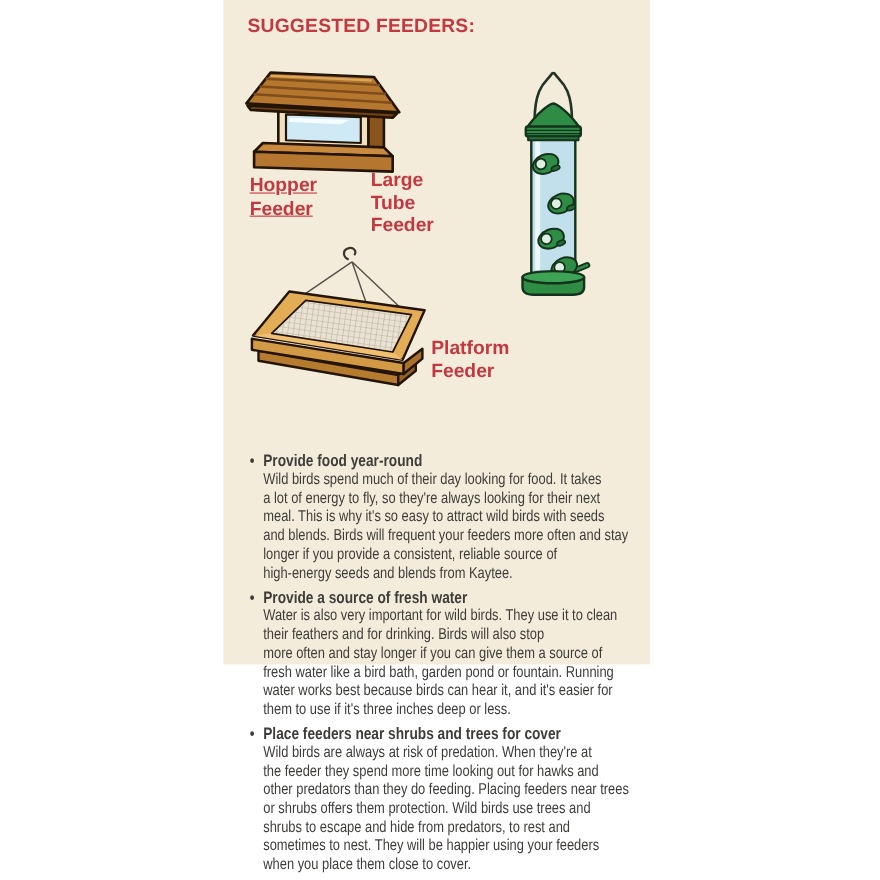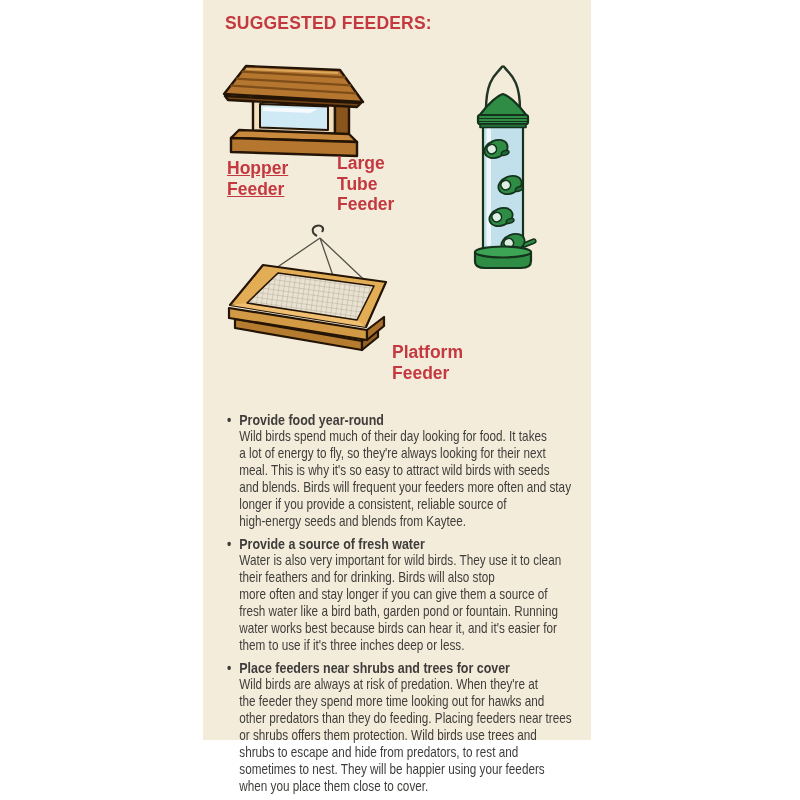--- a/index.html
+++ b/index.html
@@ -6,21 +6,21 @@
   body {
     width: 800px; height: 800px;
     background: #ffffff;
     font-family: "Liberation Sans", sans-serif;
     position: relative;
     overflow: hidden;
   }
   .panel {
     position: absolute;
     left: 203px; top: 0;
-    width: 388px; height: 740px;
+    width: 388px; height: 604px;
     background: #f4ecda;
   }
   .panel * { position: absolute; }
 
   .h1, .h2 {
     color: #c43840;
     font-weight: 700;
     font-size: 17.5px;
     letter-spacing: 0.2px;
     white-space: nowrap;
@@ -30,21 +30,21 @@
 
   .feeder-label {
     color: #c43840;
     font-weight: 700;
     font-size: 17.5px;
     line-height: 20.5px;
     white-space: pre-line;
   }
   .label-hopper   { left: 24px;  top: 158px; text-decoration: underline; }
   .label-tube     { left: 134px; top: 153px; width: 125px; }
-  .label-platform { left: 189px; top: 306px; margin-top: 36px; }
+  .label-platform { left: 189px; top: 306px; }
 
   .svg-hopper   { left: 19px;  top: 58px;  width: 145px; height: 108px; }
   .svg-tube     { left: 258px; top: 62px;  width: 88px;  height: 216px; }
   .svg-platform { left: 24px;  top: 222px; width: 172px; height: 145px; }
 
   .bullets {
     left: 24px; top: 411px;
     width: 442px;
     transform: scaleX(0.82);
     transform-origin: 0 0;

